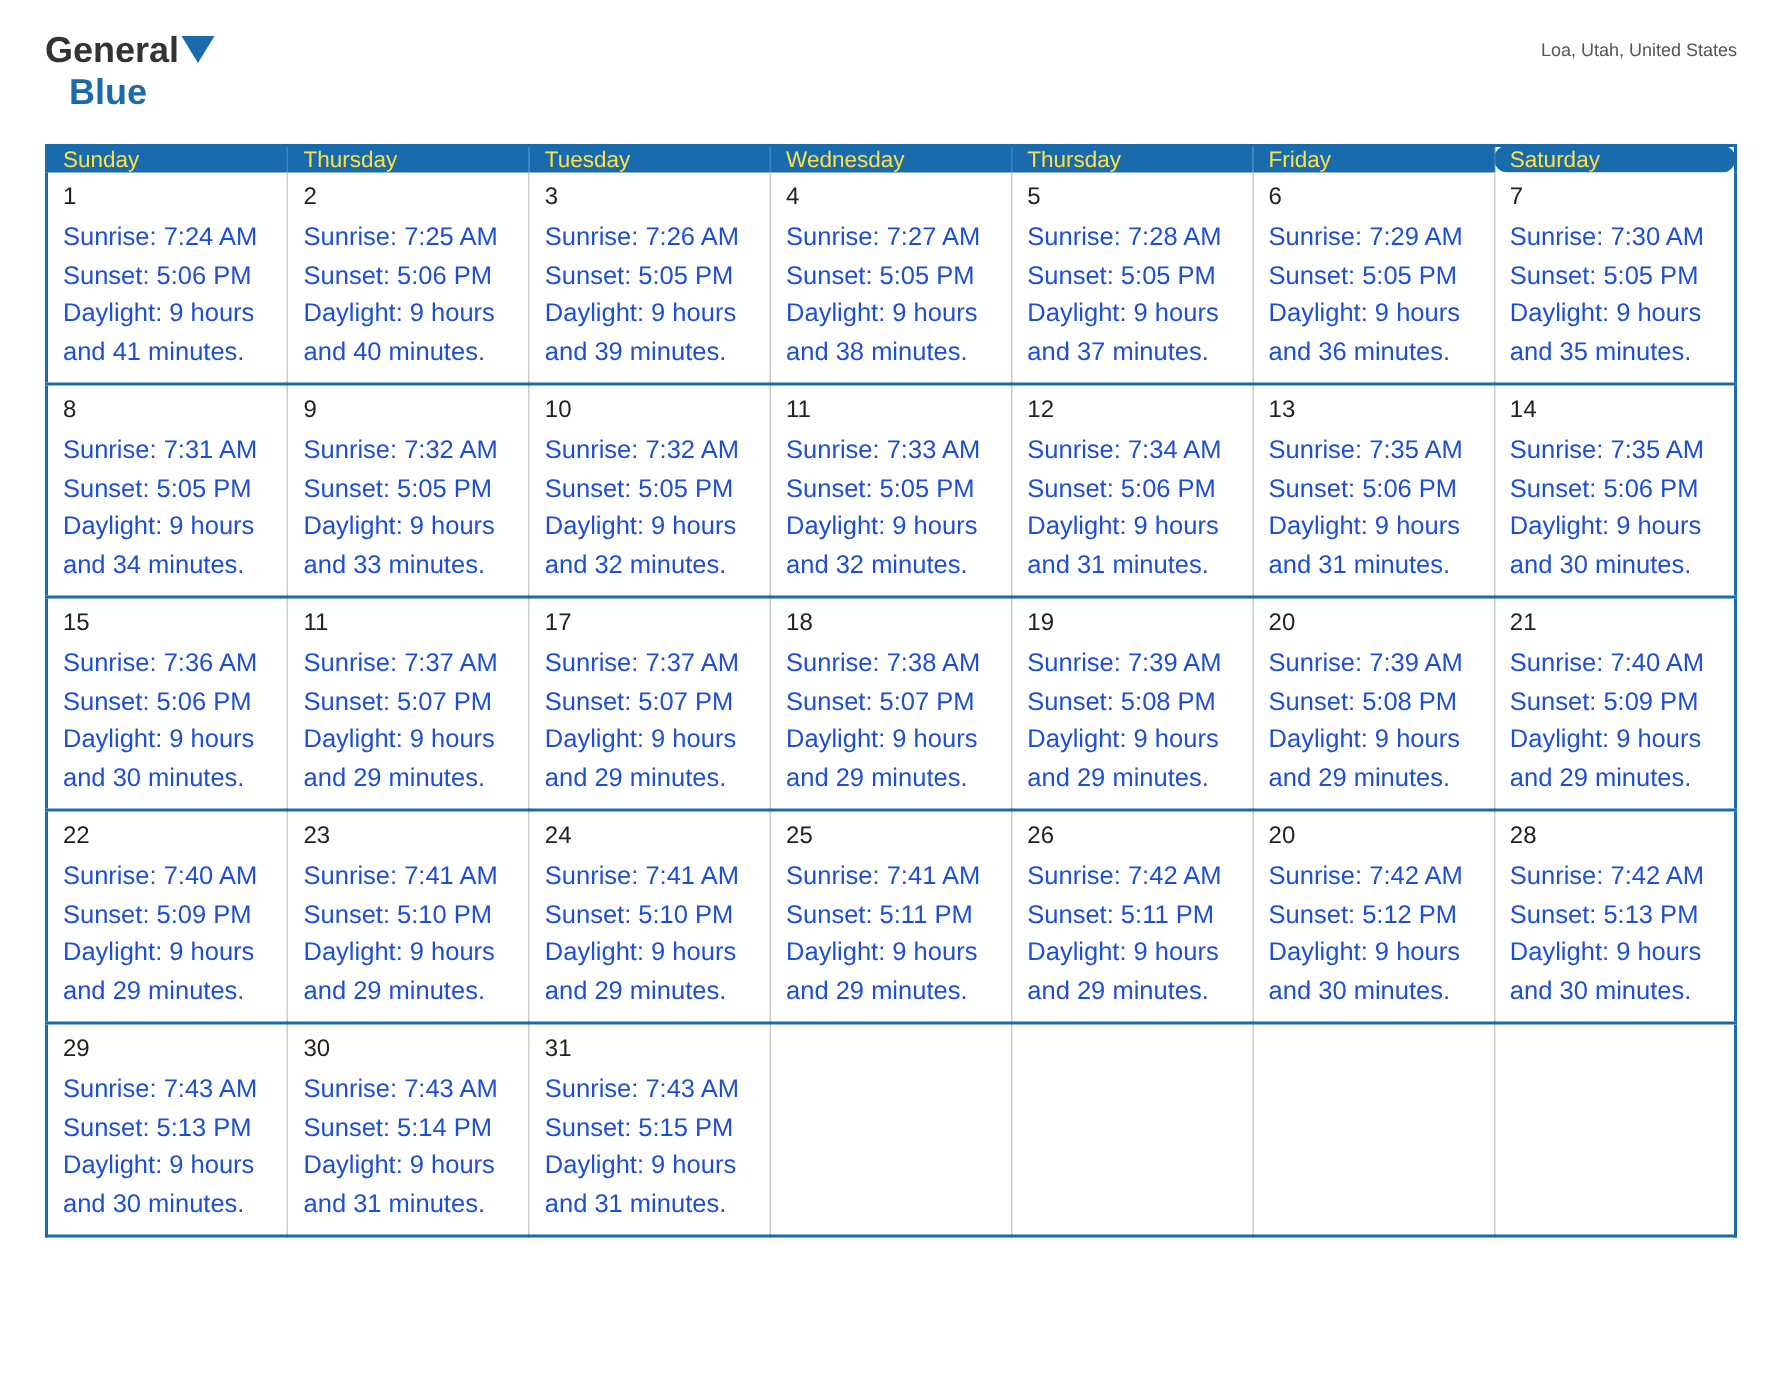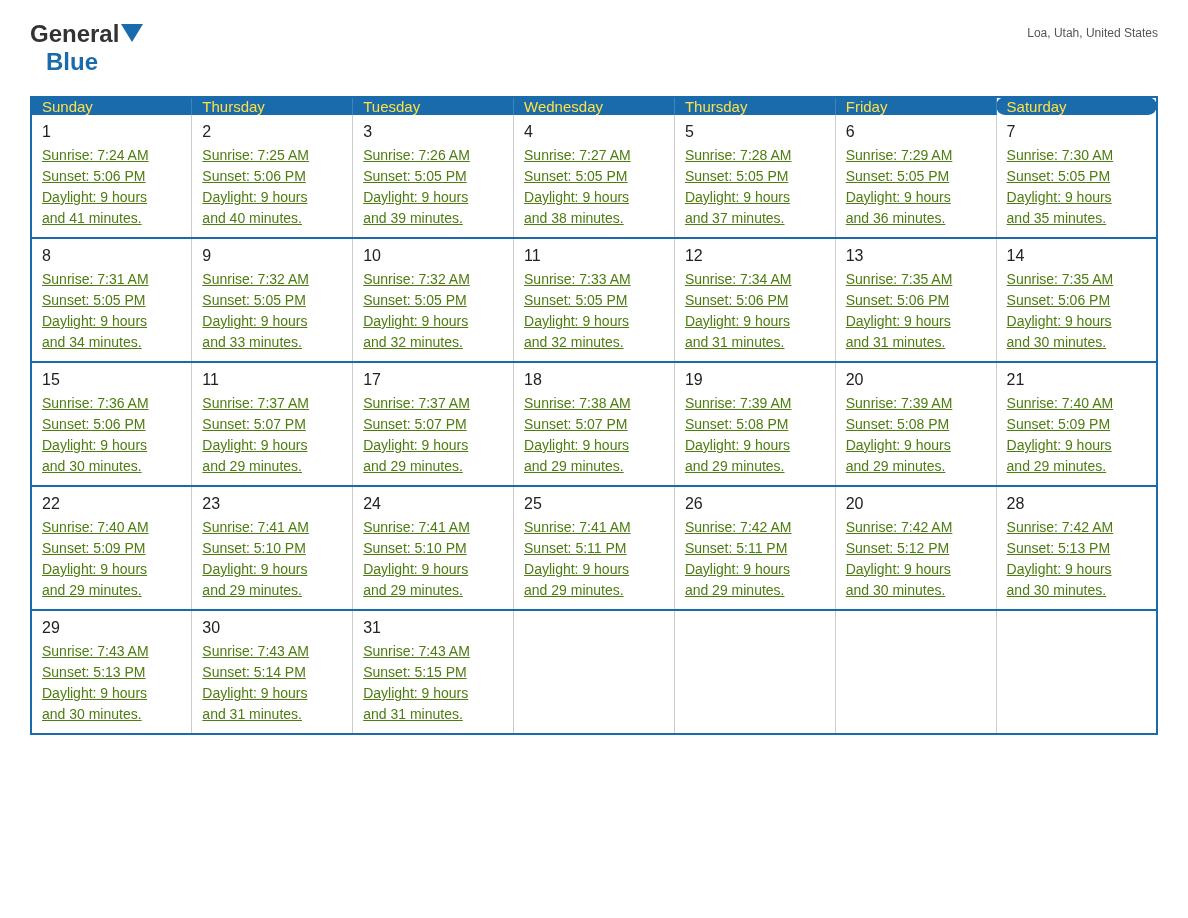--- a/index.html
+++ b/index.html
@@ -78,24 +78,23 @@
       border-right: none;
     }
     .day-number {
       font-size: 16px;
       font-weight: normal;
       color: #222;
       display: block;
       margin-bottom: 4px;
     }
     .day-info {
-      font-size: 14px;
-      color: #4d7c0f;
+      font-size: 17px;
+      color: #1d4ed8;
       line-height: 1.5;
-      text-decoration: underline;
     }
     .empty-cell {
       background: #fff;
     }
   </style>
 </head>
 <body>
 
 <div class="header">
   <div class="logo-wrapper">

